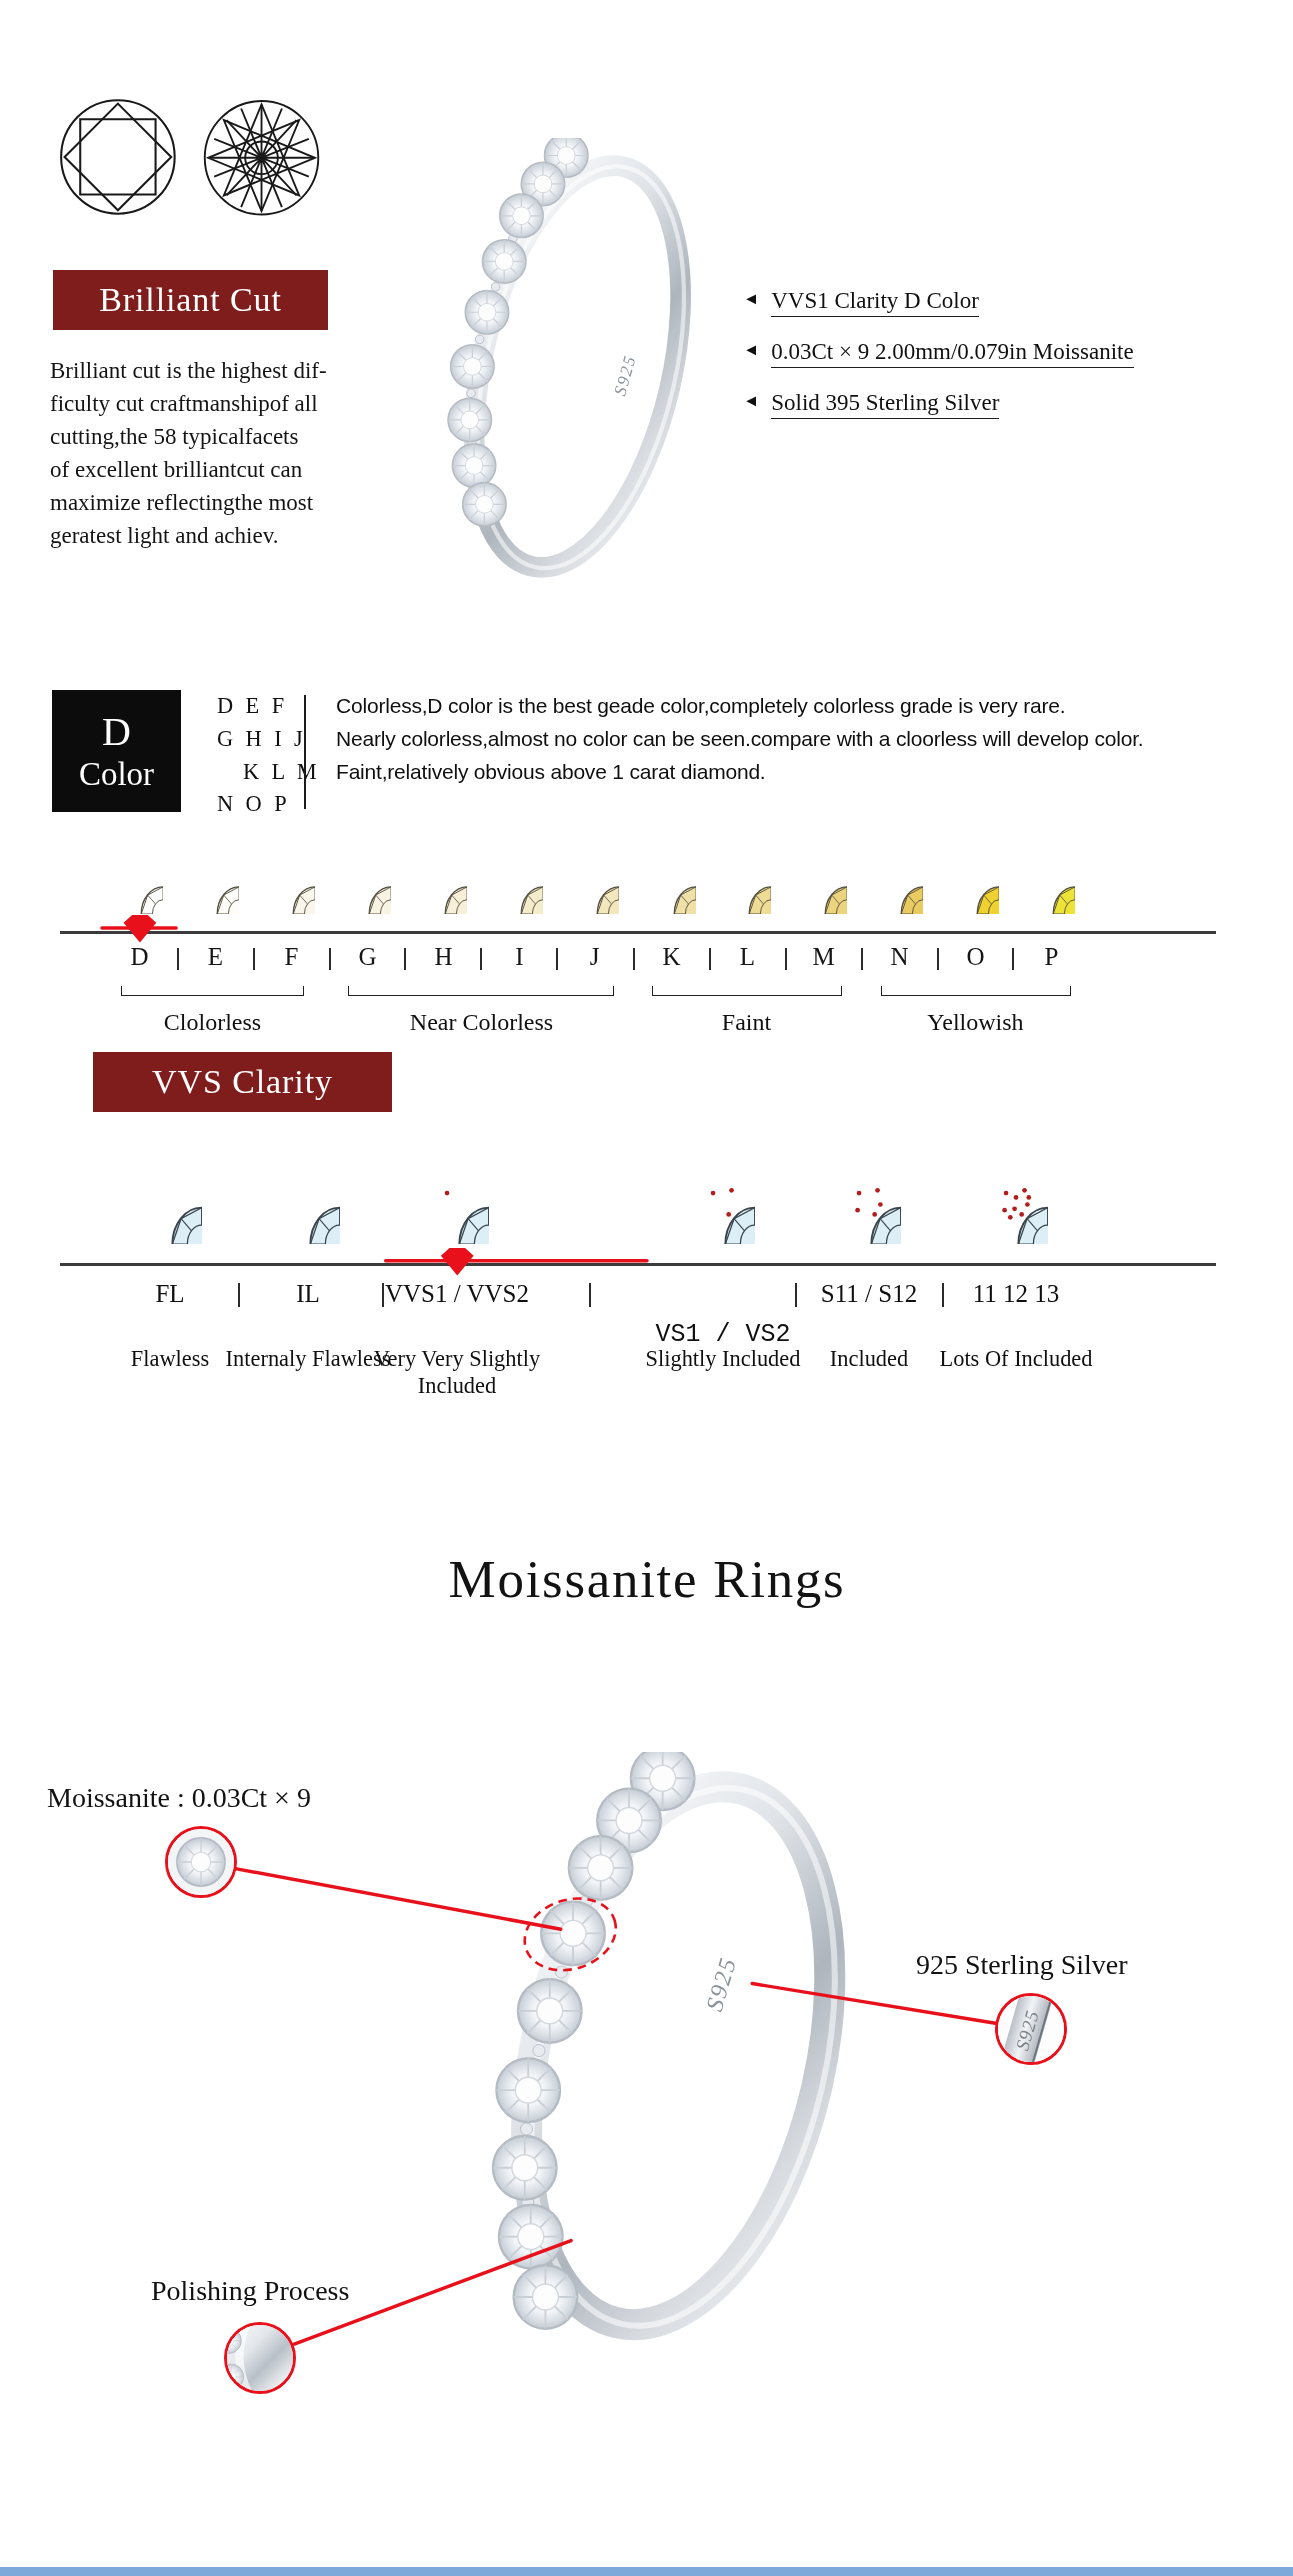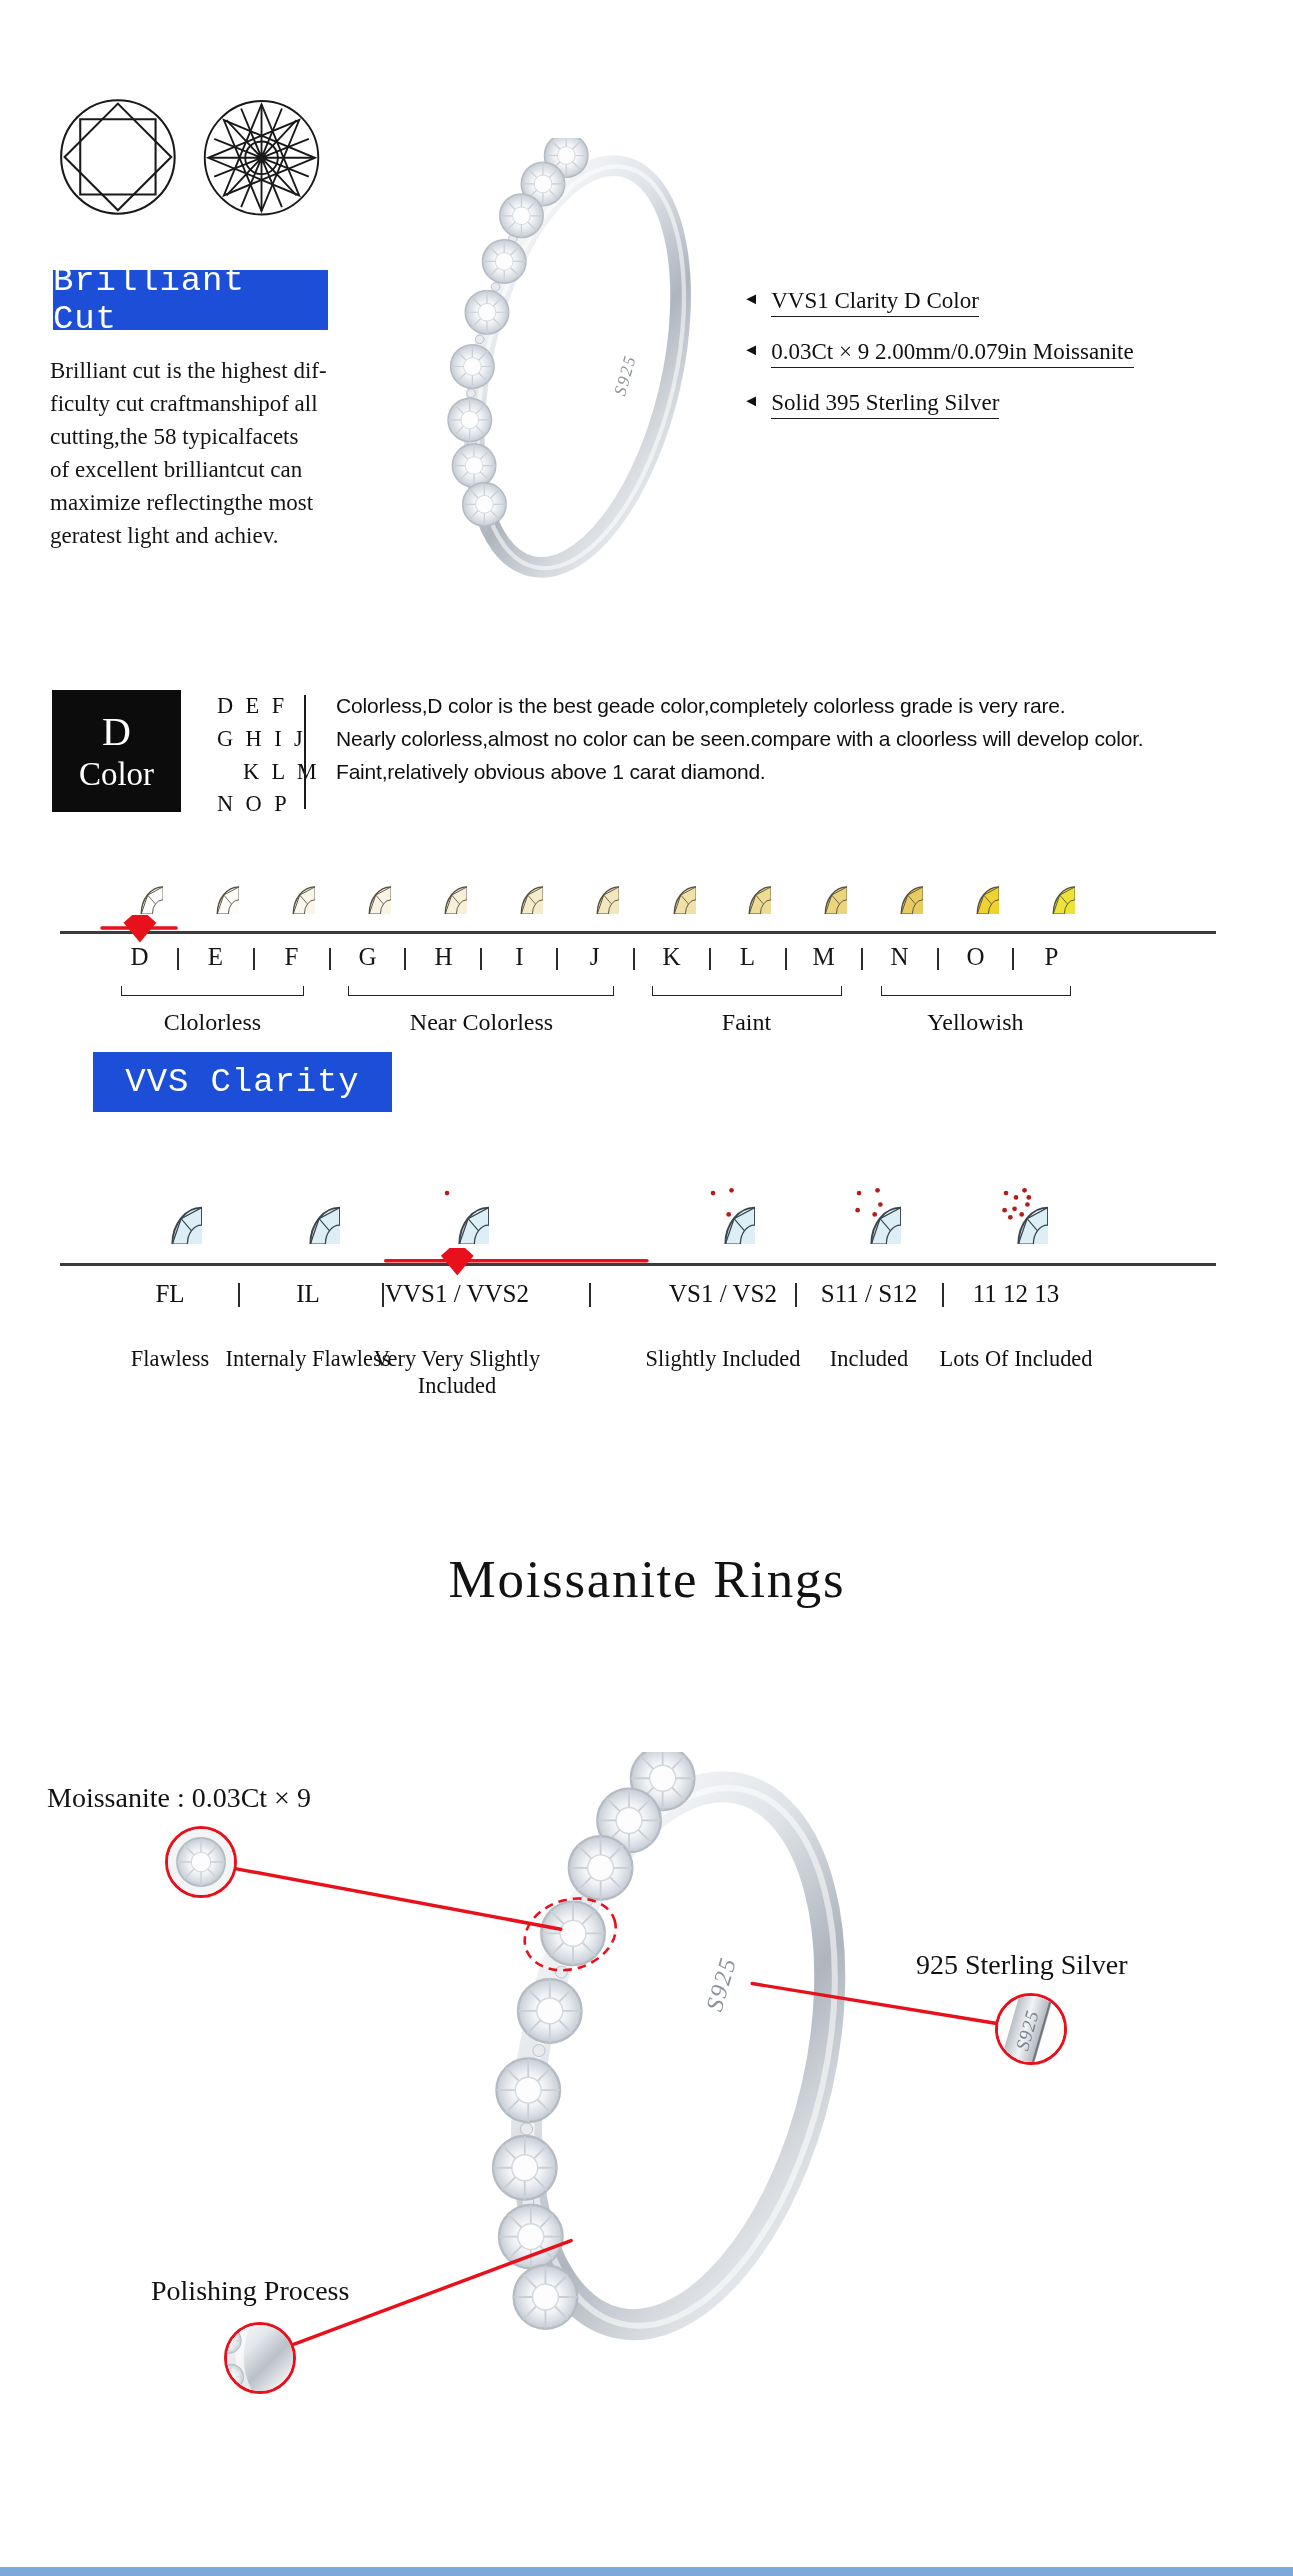--- a/index.html
+++ b/index.html
@@ -1,22 +1,22 @@
 <!DOCTYPE html>
 <html style="--accent: #e8101a;font-size:14px"><head>
 <meta charset="utf-8">
 <style>
   :root{ --accent:#e8101a; }
   html,body{margin:0;padding:0;background:#ffffff;}
   .page{position:relative;width:1294px;height:2576px;background:#fff;overflow:hidden;
         font-family:"Liberation Serif",serif;color:#1b1b1b;}
   svg{display:block;}
   .sketch{position:absolute;left:53px;top:95px;}
-  .banner{position:absolute;background:#1d4ed8;color:#fff;display:flex;align-items:center;justify-content:center;
-          font-size:34px;letter-spacing:0.9px;font-family:Liberation Mono, monospace;}
+  .banner{position:absolute;background:#7f1d1d;color:#fff;display:flex;align-items:center;justify-content:center;
+          font-size:34px;letter-spacing:0.9px;}
   .para{position:absolute;left:50px;top:354px;width:328px;font-size:23px;line-height:33px;color:#141414;}
   .bullet{position:absolute;left:743px;white-space:nowrap;}
   .bmark{font-size:16.4px;margin-right:12px;vertical-align:4.3px;color:#111;}
   .btxt{font-size:23px;border-bottom:1.7px solid #1d1d1d;padding-bottom:3.4px;color:#101010;}
   .ring{position:absolute;}
   .engrave{fill:#8d939b;font-style:italic;letter-spacing:2px;font-family:"Liberation Serif",serif;}
   .dbox{position:absolute;left:52px;top:690px;width:129px;height:122px;background:#0c0c0c;color:#fff;
         display:flex;flex-direction:column;align-items:center;justify-content:center;}
   .dbox .l1{font-size:40px;line-height:45px;}
   .dbox .l2{font-size:33px;line-height:40px;}
@@ -331,21 +331,21 @@
     </svg>
     <div class="code-label" style="left: 345px; top: 1280px;">VVS1 / VVS2</div>
     <div class="name-label" style="left: 358px; top: 1345px;">Very Very Slightly Included</div>
     <div class="vsep" style="left: 589px; top: 1283px; height: 24px;"></div>
     <svg viewBox="-40 -50 80 100" width="64" height="79" class="odia-svg" style="left: 691px; top: 1165px; color: rgb(57, 68, 76);">
       <use href="#odia" fill="#dceef6"></use>
       <circle cx="-12.6" cy="-14.4" r="3" fill="#b21e1e"></circle>
       <circle cx="10.8" cy="-18" r="3" fill="#b21e1e"></circle>
       <circle cx="7.2" cy="12.6" r="3" fill="#b21e1e"></circle>
     </svg>
-    <div class="code-label" style="left: 611px; top: 1280px;">VS1 / VS2</div>
+    <div class="code-label" style="left: 611px; top: 1320px; font-family: Liberation Mono, monospace;">VS1 / VS2</div>
     <div class="name-label" style="left: 624px; top: 1345px;">Slightly Included</div>
     <div class="vsep" style="left: 795px; top: 1283px; height: 24px;"></div>
     <svg viewBox="-40 -50 80 100" width="64" height="79" class="odia-svg" style="left: 837px; top: 1165px; color: rgb(57, 68, 76);">
       <use href="#odia" fill="#dceef6"></use>
       <circle cx="-12.6" cy="-14.4" r="3" fill="#b21e1e"></circle>
       <circle cx="10.8" cy="-18" r="3" fill="#b21e1e"></circle>
       <circle cx="7.2" cy="12.6" r="3" fill="#b21e1e"></circle>
       <circle cx="-14.4" cy="7.2" r="3" fill="#b21e1e"></circle>
       <circle cx="14.4" cy="0" r="3" fill="#b21e1e"></circle>
     </svg>

